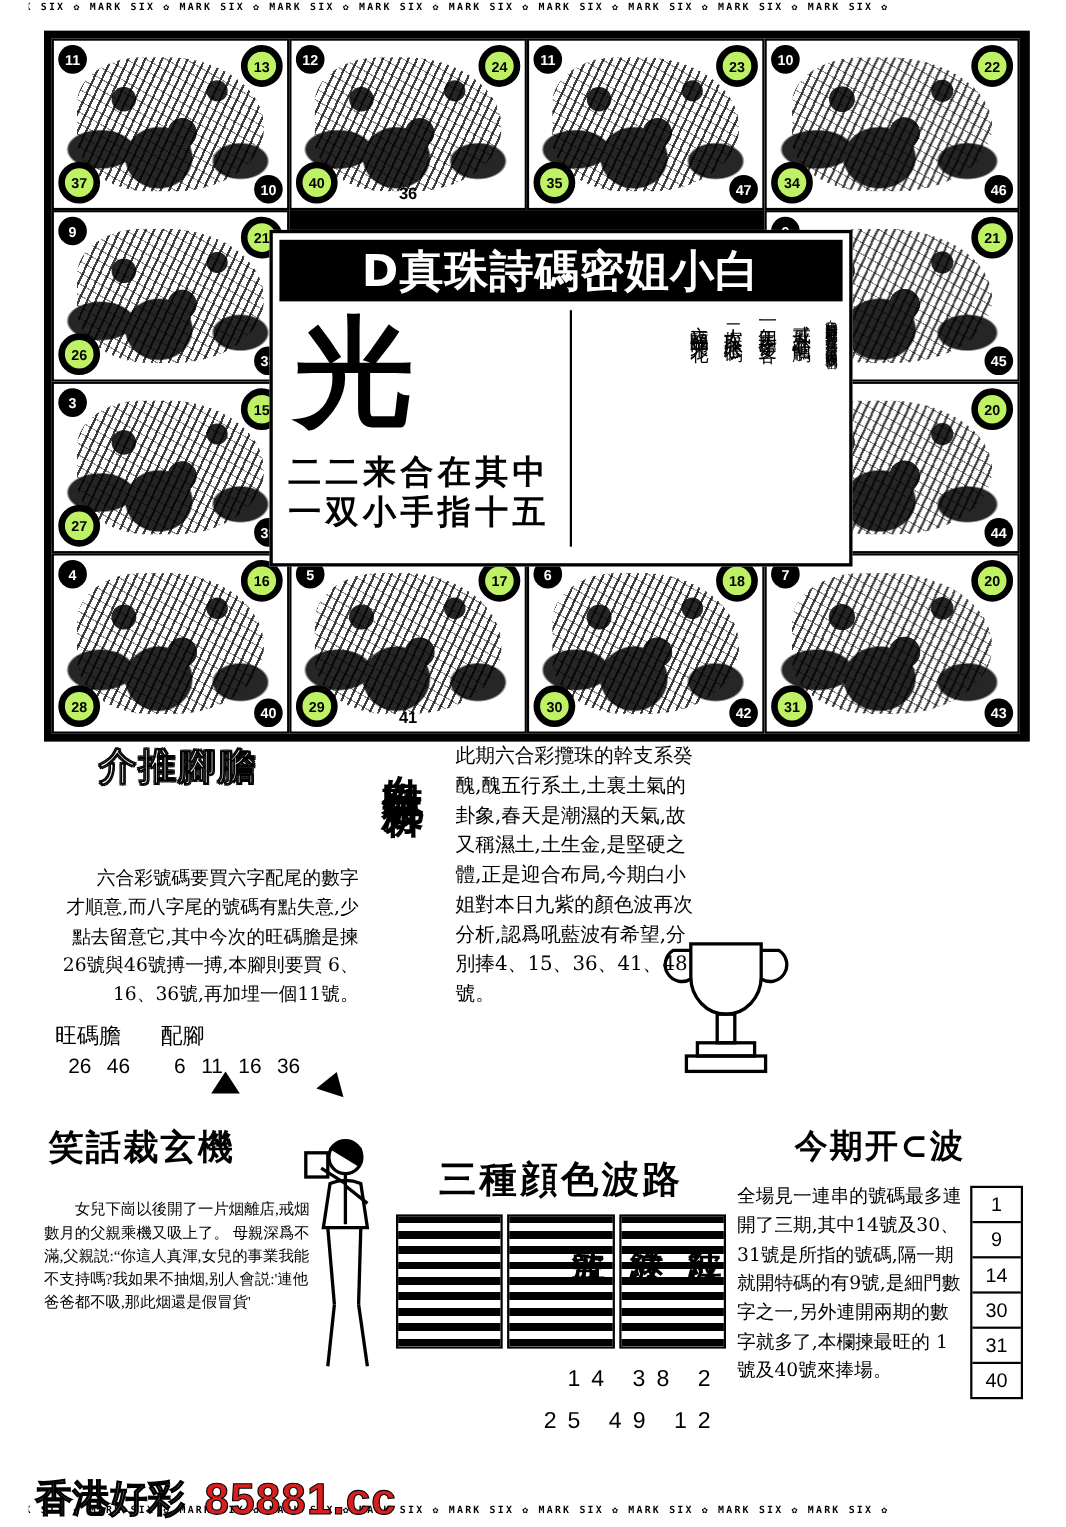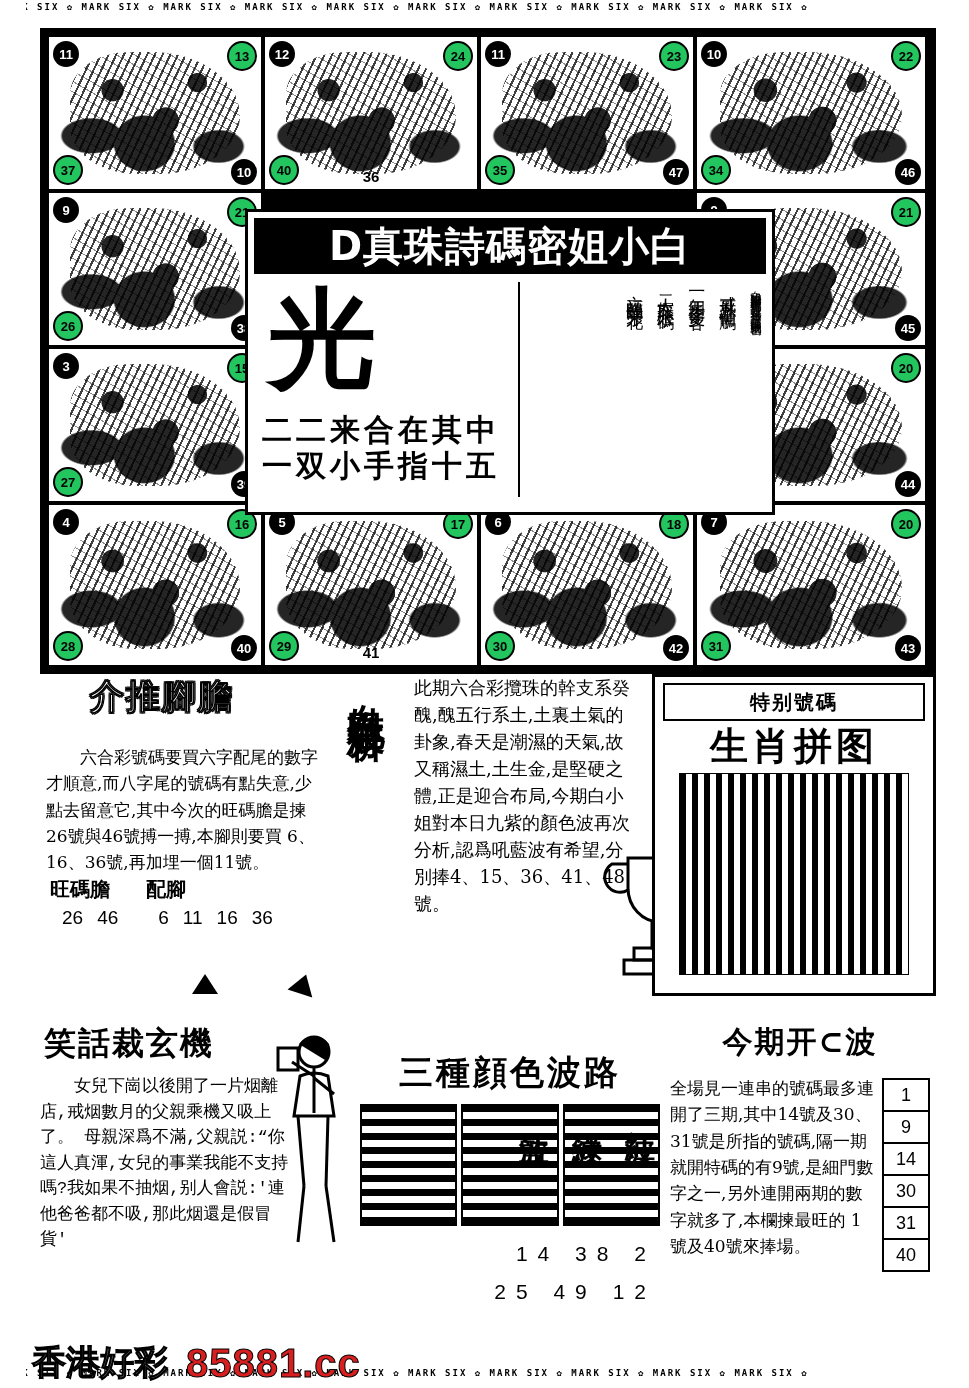--- a/index.html
+++ b/index.html
@@ -77,21 +77,21 @@
   }
   .ball {
     position:absolute;
     width:26px; height:26px; border-radius:50%;
     background:#000; color:#fff;
     font-family:"Liberation Sans", sans-serif;
     font-size:13px; font-weight:bold;
     display:flex; align-items:center; justify-content:center;
     z-index:5;
   }
-  .ball.light { background:#22c55e; color:#000; border:2px solid #000000; }
+  .ball.light { background:#bef264; color:#000; border:6px solid #000000; }
   .corner-tl { left:4px; top:4px; }
   .corner-tr { right:4px; top:4px; }
   .corner-bl { left:4px; bottom:4px; }
   .corner-br { right:4px; bottom:4px; }
   .numlabel {
     position:absolute; bottom:4px; left:50%;
     transform:translateX(-50%);
     font-family:"Liberation Sans", sans-serif;
     font-size:15px; font-weight:bold; color:#000;
     z-index:5;
@@ -153,30 +153,32 @@
   .intro-head {
     font-family:"DejaVu Serif", serif;
     font-size:34px; font-weight:bold;
     letter-spacing:2px;
     padding-left:4px;
     -webkit-text-stroke:0.5px #000;
   }
   .intro-head .ghost { color:#fff; text-shadow:
       -1px -1px 0 #000, 1px -1px 0 #000, -1px 1px 0 #000, 1px 1px 0 #000; margin-left: 46px; }
   .intro-body {
-    margin-top:24px;
+    margin-top:66px;
     font-family:"DejaVu Serif", serif;
     font-size:17px; line-height:1.55;
     text-indent:2em;
     padding:0 6px;
+    text-align:right;
   }
   .intro-labels {
+    margin-top:10px;
     display:flex; gap:36px; padding-left:10px;
     font-family:"DejaVu Serif", serif;
-    font-size:20px; font-weight:bold;
+    font-size:20px; font-weight:normal;
   }
   .intro-nums {
     margin-top:4px;
     display:flex; gap:14px; padding-left:22px;
     font-family:"Liberation Sans", sans-serif;
     font-size:19px;
   }
   .intro-nums .grp2 { margin-left:26px; display:flex; gap:14px; }
   .tri {
     position:absolute; width:0;height:0;
@@ -236,23 +238,23 @@
   
   .bband { position:absolute; left:14px; top:1000px; width:890px; height:330px; }
 
   .p-joke { left:0; top:0; width:310px; height:330px; }
   .joke-title {
     font-family:"DejaVu Serif", serif;
     font-size:32px; font-weight:bold; letter-spacing:2px;
     padding-left:4px;
   }
   .joke-body {
-    margin-top:8px;
-    font-family:Liberation Mono, monospace;
-    font-size:17px; line-height:1.5;
+    margin-top:24px;
+    font-family:Liberation Serif, serif;
+    font-size:14px; line-height:1.5;
     text-indent:2em;
     padding-right:60px;
   }
   .lady {
     position:absolute; right:0; top:4px; width:76px; height:230px;
   }
 
   .p-color { left:320px; top:28px; width:300px; height:300px; }
   .color-title {
     font-family:"DejaVu Serif", serif;
@@ -507,25 +509,20 @@
         <svg viewBox="0 0 120 140" width="120" height="140" aria-hidden="true">
           <path d="M28 12 h64 v30 a32 34 0 0 1 -64 0 z" fill="none" stroke="#000" stroke-width="3"></path>
           <path d="M28 18 h-16 a14 14 0 0 0 16 26" fill="none" stroke="#000" stroke-width="3"></path>
           <path d="M92 18 h16 a14 14 0 0 1 -16 26" fill="none" stroke="#000" stroke-width="3"></path>
           <rect x="52" y="76" width="16" height="26" fill="none" stroke="#000" stroke-width="3"></rect>
           <rect x="34" y="102" width="52" height="12" fill="none" stroke="#000" stroke-width="3"></rect>
           <rect x="24" y="114" width="72" height="14" fill="none" stroke="#000" stroke-width="3"></rect>
         </svg>
       </div>
 
-      <div class="panel p-special">
-        <div class="sp-title">特别號碼</div>
-        <div class="sp-sub">生肖拼图</div>
-        <div class="sp-img"></div>
-      </div>
     </div>
 
     <div class="bband">
 
       <div class="panel p-joke">
         <div class="joke-title">笑話裁玄機</div>
         <div class="joke-body">女兒下崗以後開了一片烟離店,戒烟數月的父親乘機又吸上了。 母親深爲不滿,父親説:“你這人真渾,女兒的事業我能不支持嗎?我如果不抽烟,别人會説:'連他爸爸都不吸,那此烟還是假冒貨'</div>
         <div class="lady">
           <svg viewBox="0 0 76 230" width="76" height="230" aria-hidden="true">
             <circle cx="40" cy="26" r="15" fill="none" stroke="#000" stroke-width="3"></circle>

